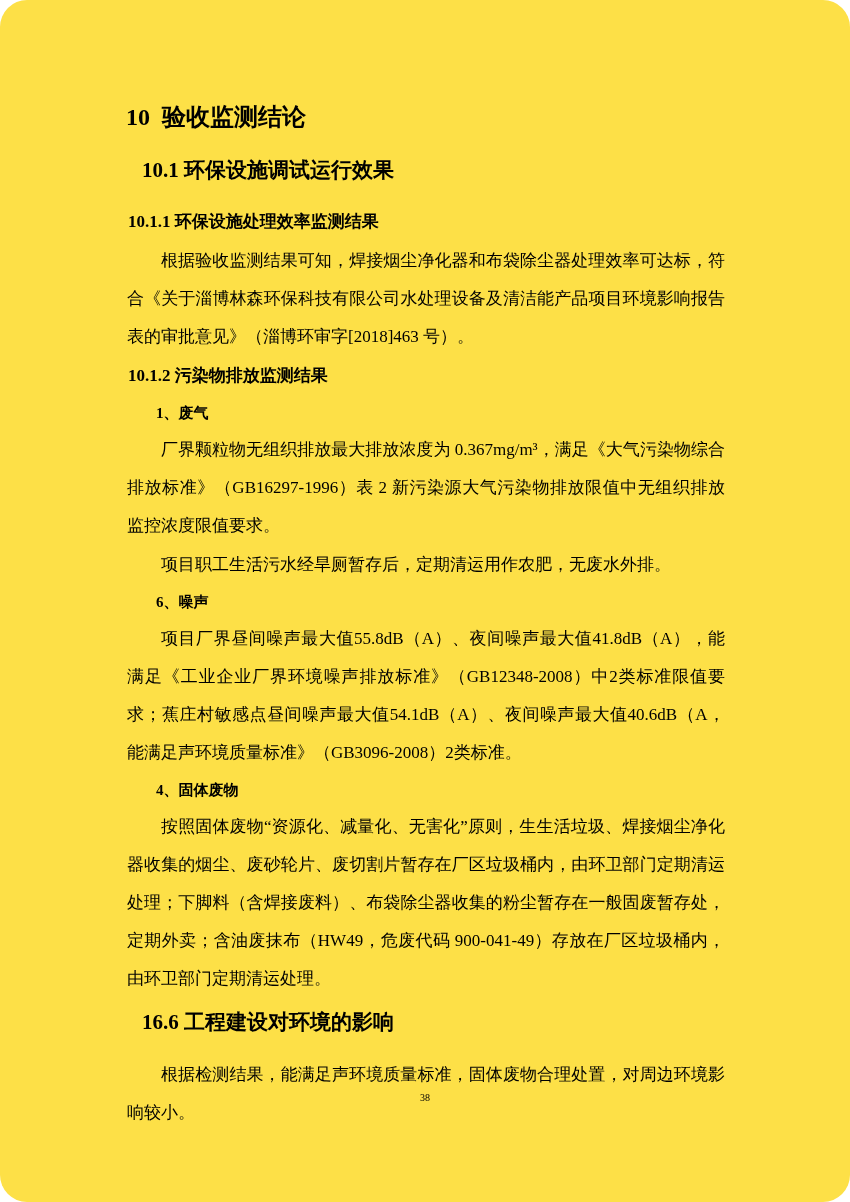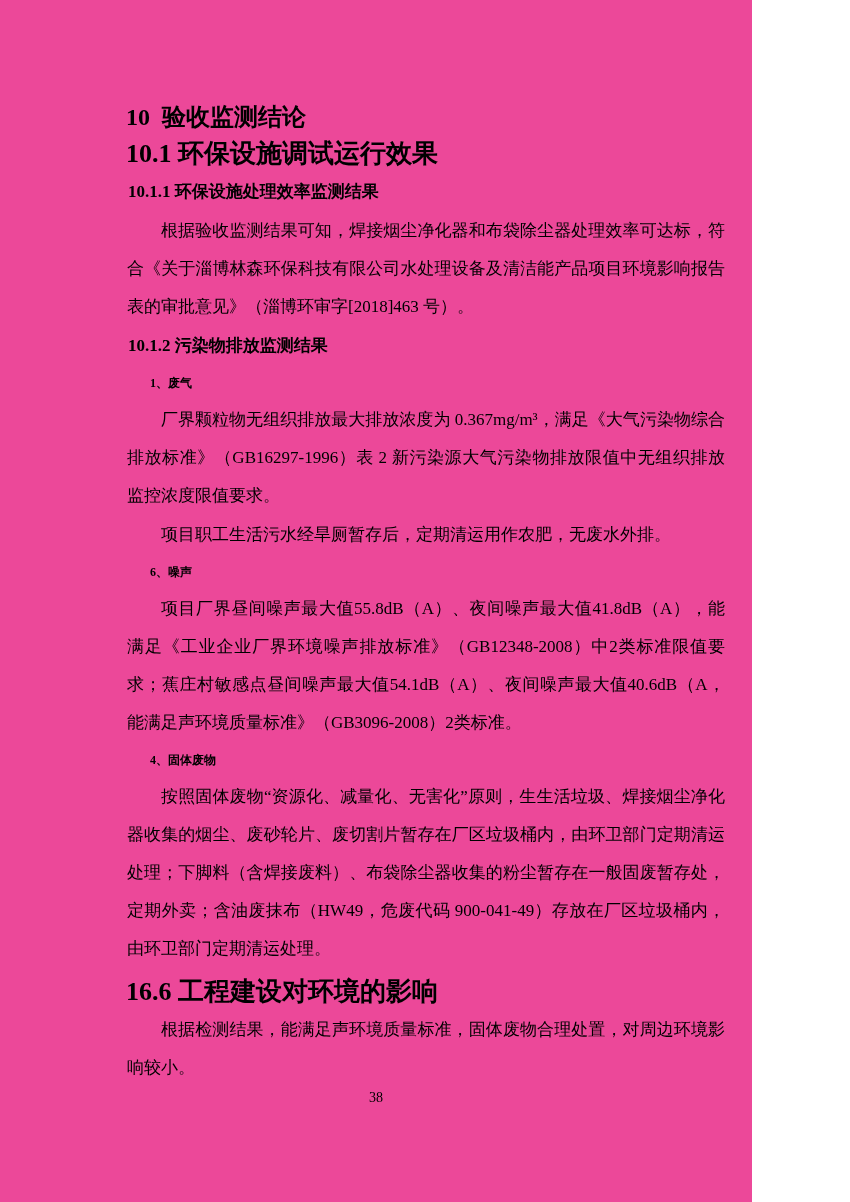--- a/index.html
+++ b/index.html
@@ -3,76 +3,77 @@
 <meta charset="utf-8">
 <style>
   * { box-sizing: border-box; }
   html, body { margin: 0; padding: 0; }
   body {
     background: #ffffff;
     font-family: "Liberation Serif", "DejaVu Serif", serif;
   }
   .page {
     position: relative;
-    width: 752px;
+    width: 850px;
     height: 1202px;
-    background: #ec4899;
+    background: #fde047;
     color: #000000;
     overflow: hidden;
+    border-radius: 27px;
   }
   .content {
     position: absolute;
     top: 98px;
     left: 126px;
     width: 600px;
   }
   .chapter-title {
     font-size: 24px;
     font-weight: bold;
     line-height: 38px;
     margin: 0;
     white-space: pre-wrap;
   }
   .section-title {
-    font-size: 26px;
+    font-size: 21px;
     font-weight: bold;
     line-height: 36px;
-    margin: 0;
+    margin: 16px;
   }
   .section-title.second {
     margin-top: 6px;
   }
   .subsection-title {
     font-size: 17px;
     font-weight: bold;
     line-height: 36px;
     margin: 2px;
   }
   .body-para {
     font-size: 17px;
     line-height: 38px;
     margin: 1px;
     text-align: justify;
     text-justify: inter-character;
     text-indent: 2em;
   }
   .item-label {
-    font-size: 12px;
+    font-size: 15px;
     font-weight: bold;
     line-height: 34px;
     margin: 0;
     text-indent: 2em;
   }
   .page-number {
     position: absolute;
     top: 1088px;
     left: 0;
     width: 100%;
     text-align: center;
-    font-size: 14px;
+    font-size: 10px;
     line-height: 20px;
   }
 </style>
 </head>
 <body>
 
 <div class="page">
   <div class="content">
 
     <h1 class="chapter-title">10  验收监测结论</h1>

